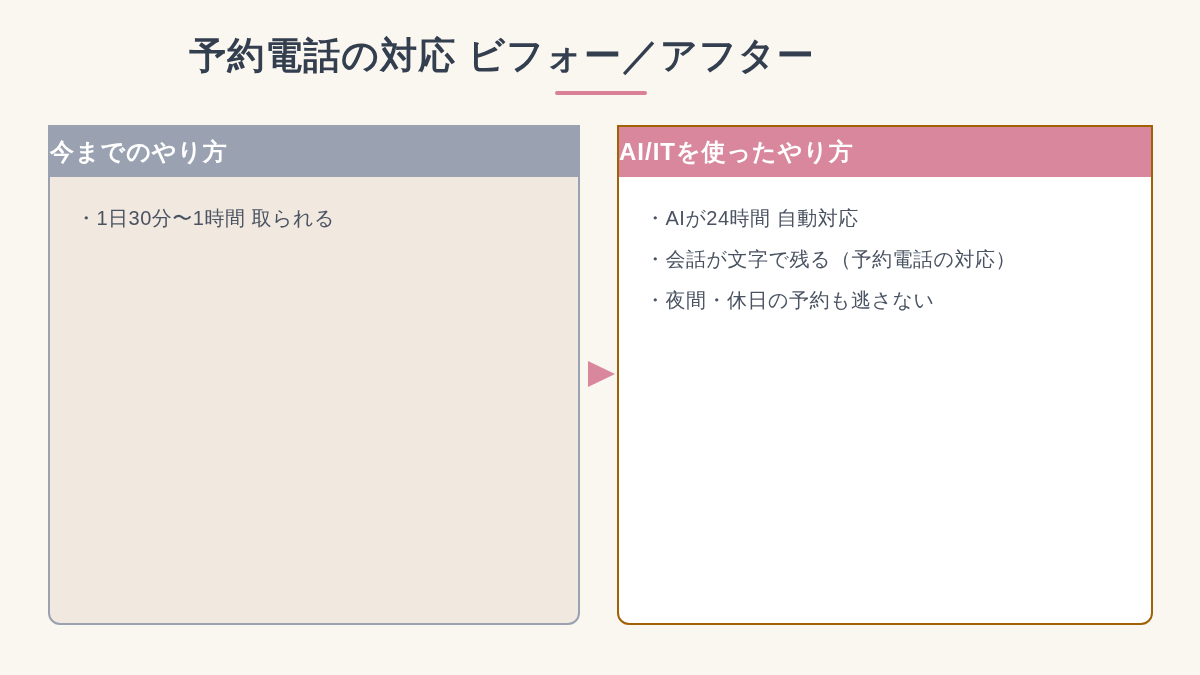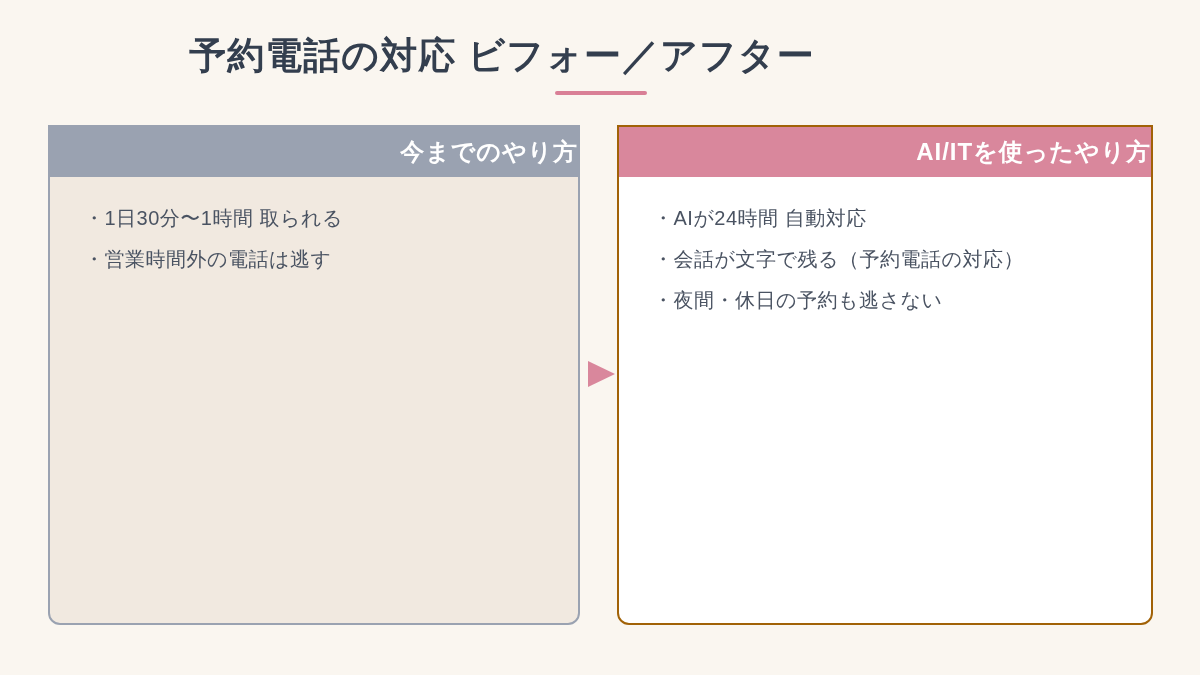--- a/index.html
+++ b/index.html
@@ -50,32 +50,32 @@
   }
   .card-after {
     left: 617px;
     width: 536px;
     border: 2px solid #a16207;
     background: #ffffff;
   }
   .card-header {
     height: 50px;
     line-height: 50px;
-    text-align: right;
+    text-align: left;
     font-size: 24px;
     font-weight: bold;
     color: #ffffff;
     letter-spacing: 1px;
   }
   .card-before .card-header { background: #9aa2b1; }
   .card-after  .card-header { background: #d9879c; }
   .card-list {
     list-style: none;
     margin: 0;
-    padding: 21px 20px 0 34px;
+    padding: 21px 20px 0 26px;
   }
   .card-list li {
     font-size: 20px;
     line-height: 41px;
     color: #4a5362;
     letter-spacing: 0.5px;
     white-space: nowrap;
   }
   .arrow-right {
     position: absolute;
@@ -91,21 +91,20 @@
 </head>
 <body>
 
 <div class="title">予約電話の対応 ビフォー／アフター</div>
 <div class="title-underline"></div>
 
 <div class="card card-before">
   <div class="card-header">今までのやり方</div>
   <ul class="card-list">
     <li>・1日30分〜1時間 取られる</li>
-    <li>・営業時間外の電話は逃す</li>
   </ul>
 </div>
 
 <div class="arrow-right"></div>
 
 <div class="card card-after">
   <div class="card-header">AI/ITを使ったやり方</div>
   <ul class="card-list">
     <li>・AIが24時間 自動対応</li>
     <li>・会話が文字で残る（予約電話の対応）</li>

